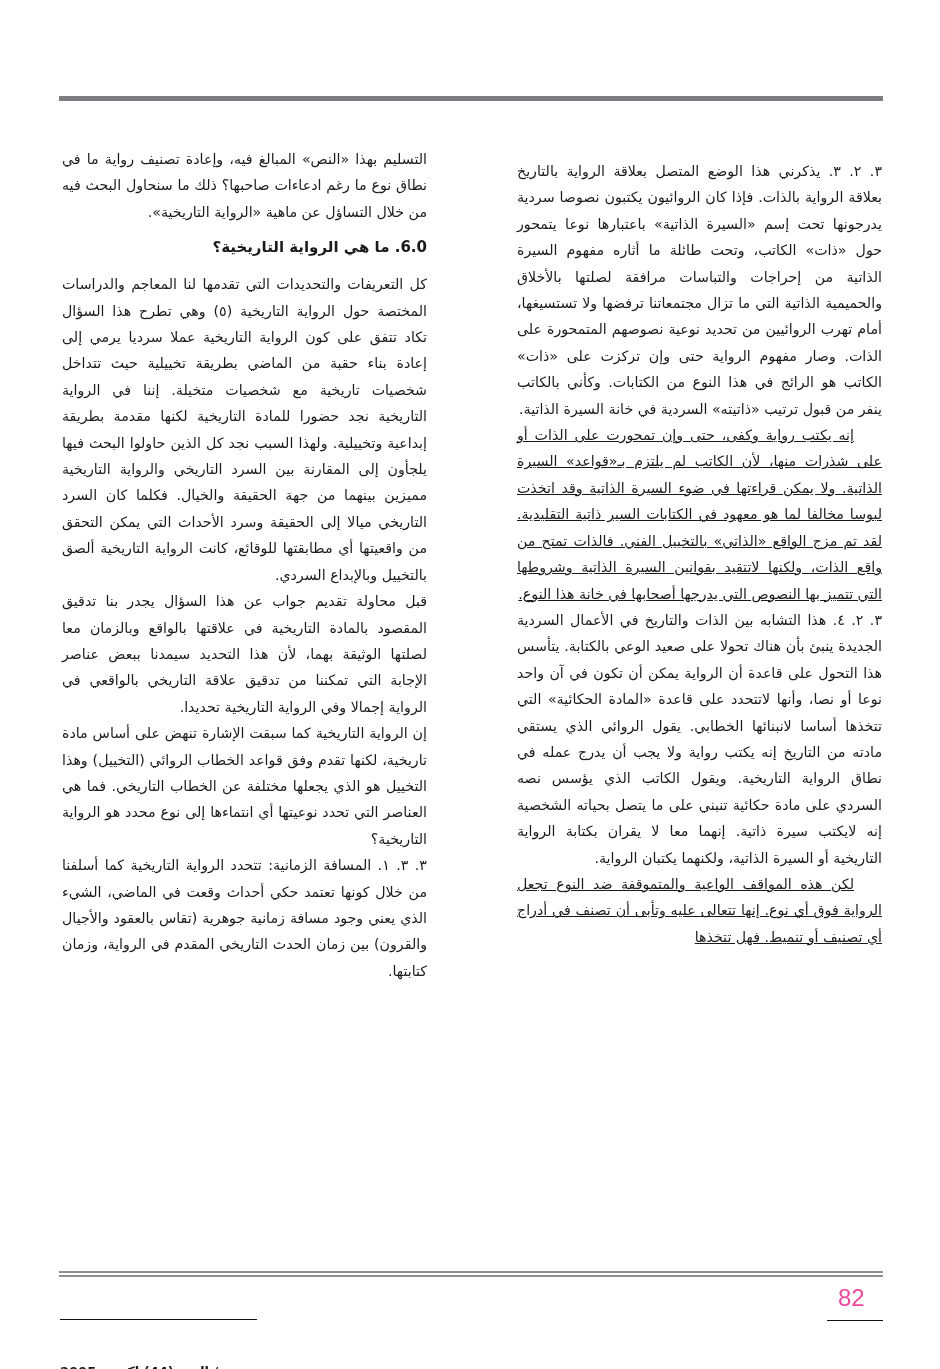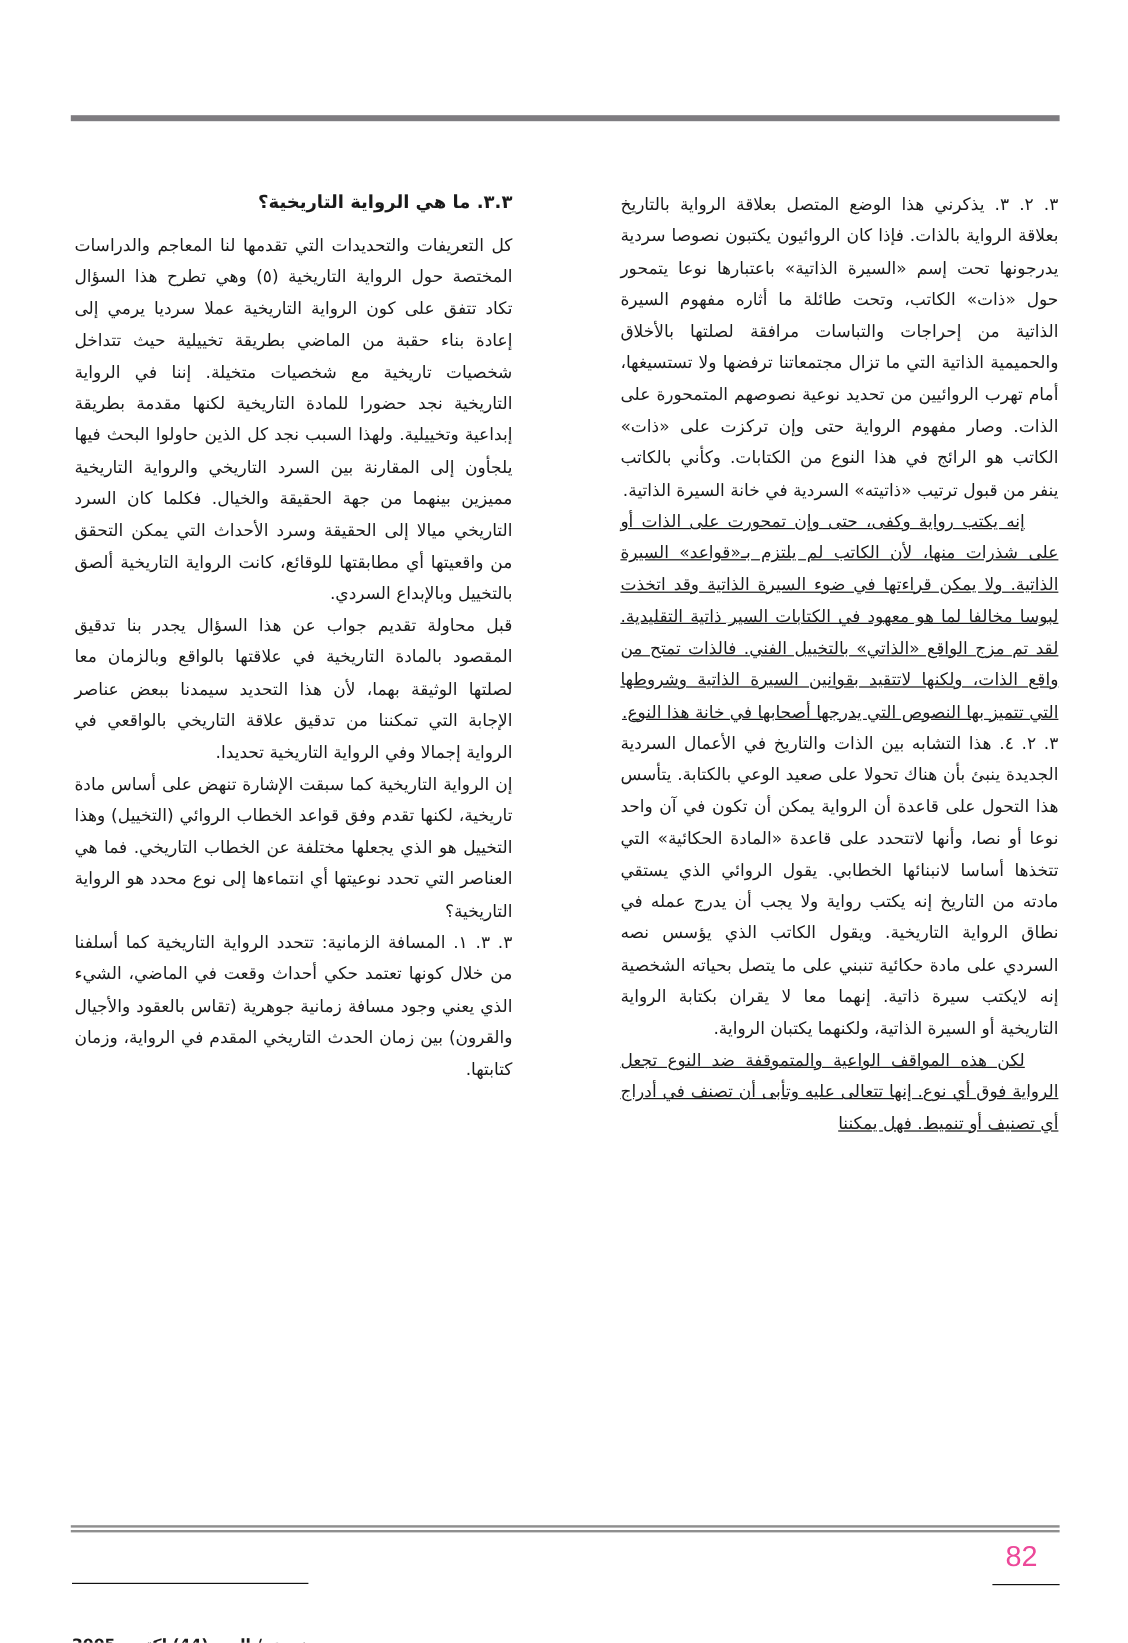--- a/index.html
+++ b/index.html
@@ -23,25 +23,26 @@
 </style>
 </head>
 <body>
 
 <div class="top-rule"></div>
 
 <div class="col col-right">
   <p>٣. ٢. ٣. يذكرني هذا الوضع المتصل بعلاقة الرواية بالتاريخ بعلاقة الرواية بالذات. فإذا كان الروائيون يكتبون نصوصا سردية يدرجونها تحت إسم «السيرة الذاتية» باعتبارها نوعا يتمحور حول «ذات» الكاتب، وتحت طائلة ما أثاره مفهوم السيرة الذاتية من إحراجات والتباسات مرافقة لصلتها بالأخلاق والحميمية الذاتية التي ما تزال مجتمعاتنا ترفضها ولا تستسيغها، أمام تهرب الروائيين من تحديد نوعية نصوصهم المتمحورة على الذات. وصار مفهوم الرواية حتى وإن تركزت على «ذات» الكاتب هو الرائج في هذا النوع من الكتابات. وكأني بالكاتب ينفر من قبول ترتيب «ذاتيته» السردية في خانة السيرة الذاتية.</p>
   <p class="indent">إنه يكتب رواية وكفى، حتى وإن تمحورت على الذات أو على شذرات منها، لأن الكاتب لم يلتزم بـ«قواعد» السيرة الذاتية. ولا يمكن قراءتها في ضوء السيرة الذاتية وقد اتخذت لبوسا مخالفا لما هو معهود في الكتابات السير ذاتية التقليدية. لقد تم مزج الواقع «الذاتي» بالتخييل الفني. فالذات تمتح من واقع الذات، ولكنها لاتتقيد بقوانين السيرة الذاتية وشروطها التي تتميز بها النصوص التي يدرجها أصحابها في خانة هذا النوع.</p>
   <p>٣. ٢. ٤. هذا التشابه بين الذات والتاريخ في الأعمال السردية الجديدة ينبئ بأن هناك تحولا على صعيد الوعي بالكتابة. يتأسس هذا التحول على قاعدة أن الرواية يمكن أن تكون في آن واحد نوعا أو نصا، وأنها لاتتحدد على قاعدة «المادة الحكائية» التي تتخذها أساسا لانبنائها الخطابي. يقول الروائي الذي يستقي مادته من التاريخ إنه يكتب رواية ولا يجب أن يدرج عمله في نطاق الرواية التاريخية. ويقول الكاتب الذي يؤسس نصه السردي على مادة حكائية تنبني على ما يتصل بحياته الشخصية إنه لايكتب سيرة ذاتية. إنهما معا لا يقران بكتابة الرواية التاريخية أو السيرة الذاتية، ولكنهما يكتبان الرواية.</p>
-  <p class="indent">لكن هذه المواقف الواعية والمتموقفة ضد النوع تجعل الرواية فوق أي نوع. إنها تتعالى عليه وتأبى أن تصنف في أدراج أي تصنيف أو تنميط. فهل يمكننا</p>
+  <p class="indent">لكن هذه المواقف الواعية والمتموقفة ضد النوع تجعل الرواية فوق أي نوع. إنها تتعالى عليه وتأبى أن تصنف في أدراج أي تصنيف أو تنميط. فهل تتخذها</p>
 </div>
 
 <div class="col col-left">
-  <h2>٣.٣. ما هي الرواية التاريخية؟</h2>
+  <p>التسليم بهذا «النص» المبالغ فيه، وإعادة تصنيف رواية ما في نطاق نوع ما رغم ادعاءات صاحبها؟ ذلك ما سنحاول البحث فيه من خلال التساؤل عن ماهية «الرواية التاريخية».</p>
+  <h2>6.0. ما هي الرواية التاريخية؟</h2>
   <p>كل التعريفات والتحديدات التي تقدمها لنا المعاجم والدراسات المختصة حول الرواية التاريخية (٥) وهي تطرح هذا السؤال تكاد تتفق على كون الرواية التاريخية عملا سرديا يرمي إلى إعادة بناء حقبة من الماضي بطريقة تخييلية حيث تتداخل شخصيات تاريخية مع شخصيات متخيلة. إننا في الرواية التاريخية نجد حضورا للمادة التاريخية لكنها مقدمة بطريقة إبداعية وتخييلية. ولهذا السبب نجد كل الذين حاولوا البحث فيها يلجأون إلى المقارنة بين السرد التاريخي والرواية التاريخية مميزين بينهما من جهة الحقيقة والخيال. فكلما كان السرد التاريخي ميالا إلى الحقيقة وسرد الأحداث التي يمكن التحقق من واقعيتها أي مطابقتها للوقائع، كانت الرواية التاريخية ألصق بالتخييل وبالإبداع السردي.</p>
   <p>قبل محاولة تقديم جواب عن هذا السؤال يجدر بنا تدقيق المقصود بالمادة التاريخية في علاقتها بالواقع وبالزمان معا لصلتها الوثيقة بهما، لأن هذا التحديد سيمدنا ببعض عناصر الإجابة التي تمكننا من تدقيق علاقة التاريخي بالواقعي في الرواية إجمالا وفي الرواية التاريخية تحديدا.</p>
   <p>إن الرواية التاريخية كما سبقت الإشارة تنهض على أساس مادة تاريخية، لكنها تقدم وفق قواعد الخطاب الروائي (التخييل) وهذا التخييل هو الذي يجعلها مختلفة عن الخطاب التاريخي. فما هي العناصر التي تحدد نوعيتها أي انتماءها إلى نوع محدد هو الرواية التاريخية؟</p>
   <p>٣. ٣. ١. المسافة الزمانية: تتحدد الرواية التاريخية كما أسلفنا من خلال كونها تعتمد حكي أحداث وقعت في الماضي، الشيء الذي يعني وجود مسافة زمانية جوهرية (تقاس بالعقود والأجيال والقرون) بين زمان الحدث التاريخي المقدم في الرواية، وزمان كتابتها.</p>
 </div>
 
 <div class="bottom-rule" style="top:1271px;"></div>
 <div class="bottom-rule" style="top:1275px;"></div>
 
 <div class="footer-mag">نزوى / العدد (44) اكتوبر 2005</div>

